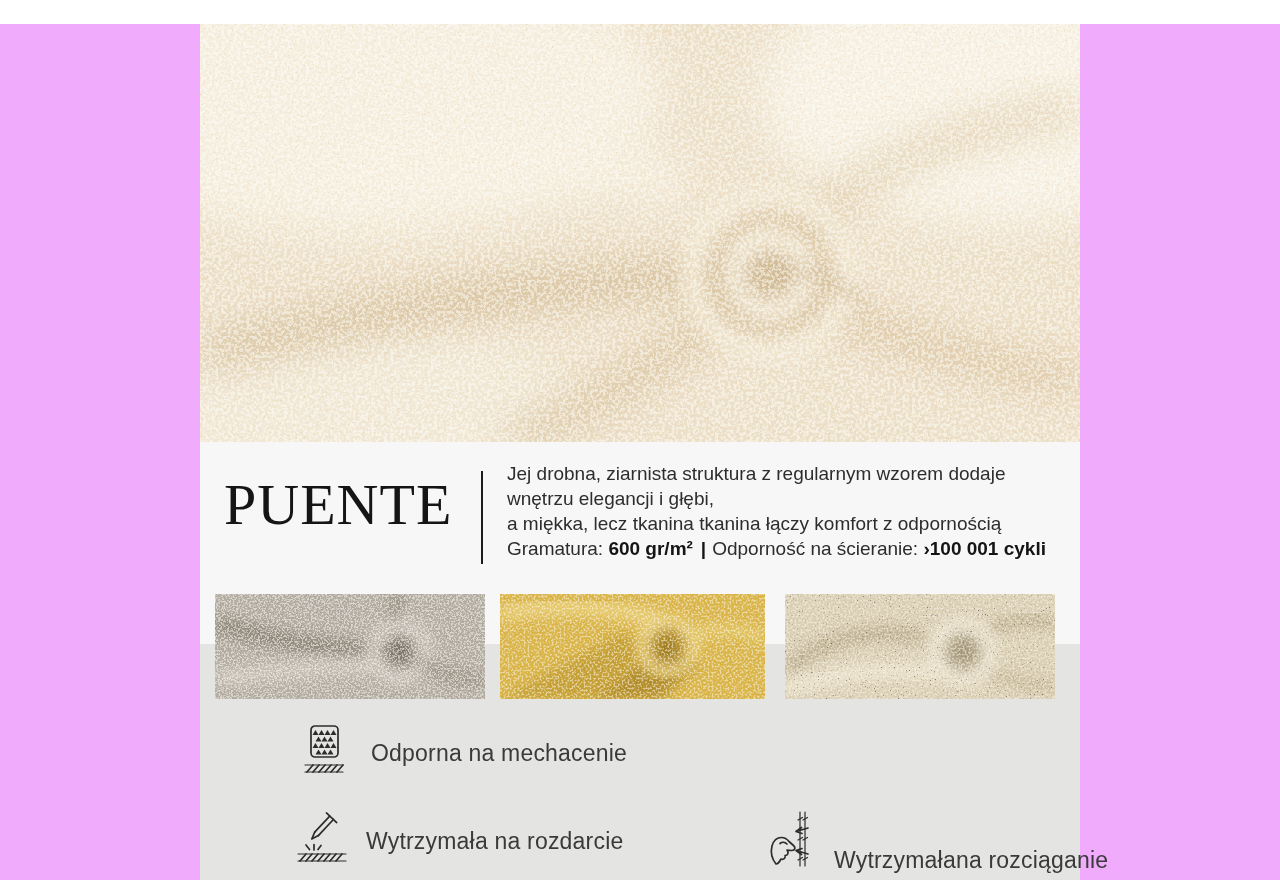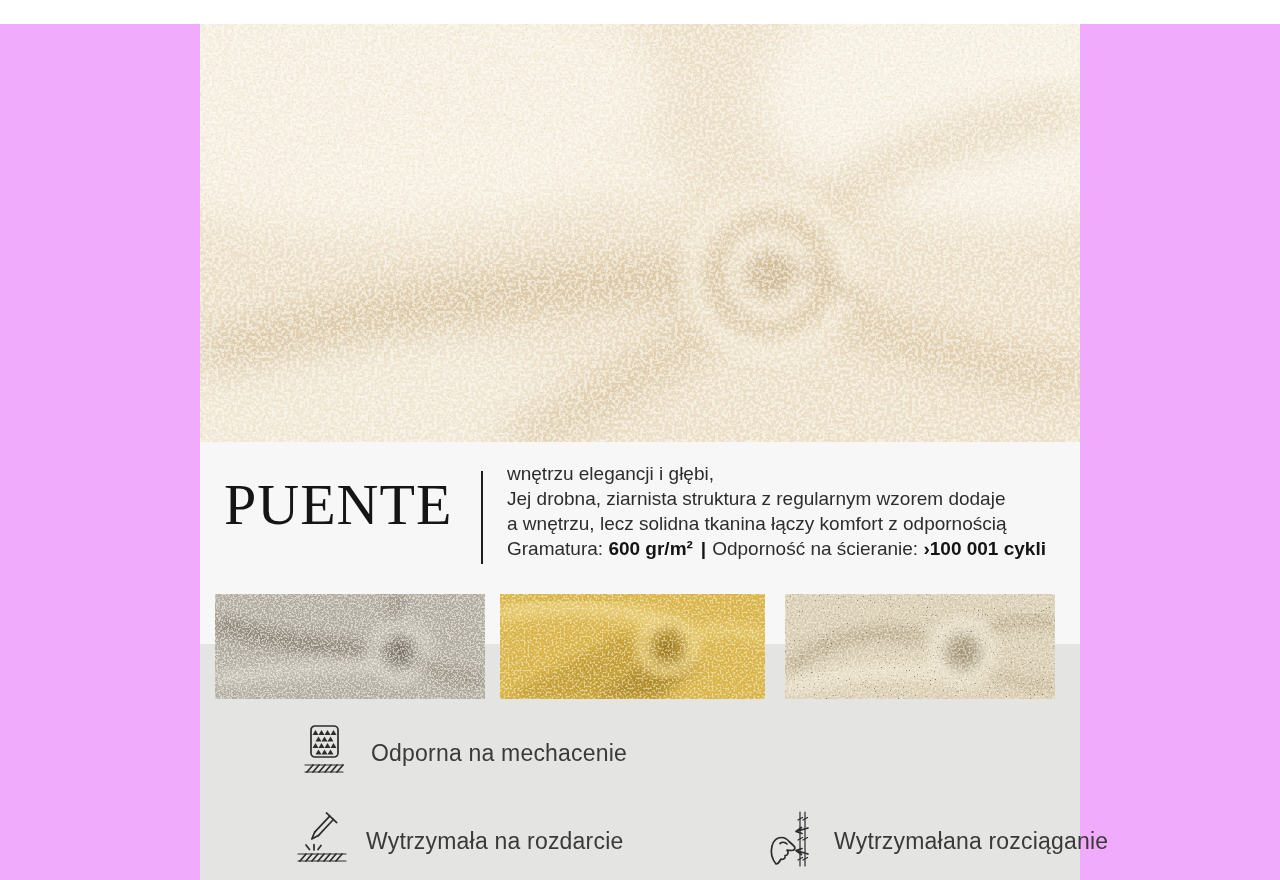--- a/index.html
+++ b/index.html
@@ -39,21 +39,21 @@
   .swatch-1 { left:15px;  width:270px; }
   .swatch-2 { left:300px; width:265px; }
   .swatch-3 { left:585px; width:270px; }
 
   .feature { position:absolute; display:flex; align-items:center; }
   .feature .icon { flex:0 0 auto; }
   .feature .label { font-size:23px; letter-spacing:.2px; color:#3a3a3a; white-space:nowrap; }
   .f1 { left:103px; top:700px; }  .f1 .label { margin-left:22px; }
   .f2 { left:568px; top:700px; }  .f2 .label { margin-left:20px; }
   .f3 { left:94px;  top:788px; }  .f3 .label { margin-left:16px; }
-  .f4 { left:566px; top:784px; }  .f4 .label { margin-left:18px; }
+  .f4 { left:566px; top:784px;align-items:flex-end; }  .f4 .label { margin-left:18px; }
 
   .ic { stroke:#2c2c2c; fill:none; stroke-width:1.7; stroke-linecap:round; stroke-linejoin:round; }
   .ic-thin { stroke:#2c2c2c; fill:none; stroke-width:1.2; stroke-linecap:round; }
   .ic-fill { fill:#2c2c2c; stroke:none; }
 </style>
 </head>
 <body>
 
 <div class="page">
   <div class="content">
@@ -97,23 +97,23 @@
         <rect width="880" height="418" filter="url(#grW)" opacity="0.55"></rect>
         <rect width="880" height="418" filter="url(#grT)" opacity="0.5"></rect>
       </svg>
     </div>
 
     <div class="info-band"></div>
     <div class="product-title">PUENTE</div>
     <div class="divider"></div>
 
     <div class="desc">
+      <div class="line">Jej drobna, ziarnista struktura z regularnym wzorem dodaje</div>
       <div class="line">wnętrzu elegancji i głębi,</div>
-      <div class="line">Jej drobna, ziarnista struktura z regularnym wzorem dodaje</div>
-      <div class="line">a wnętrzu, lecz solidna tkanina łączy komfort z odpornością</div>
+      <div class="line">a miękka, lecz tkanina tkanina łączy komfort z odpornością</div>
       <div class="specs"><span>Gramatura:</span>&nbsp;<b>600 gr/m²</b><b class="sep">|</b><span>Odporność na ścieranie:</span>&nbsp;<b>›100 001 cykli</b></div>
     </div>
 
     <div class="gray-panel"></div>
 
     <div class="swatches">
       <div class="swatch swatch-1">
         <svg width="270" height="105" viewBox="0 0 270 105" preserveAspectRatio="none">
           <defs>
             <filter id="s1b">

